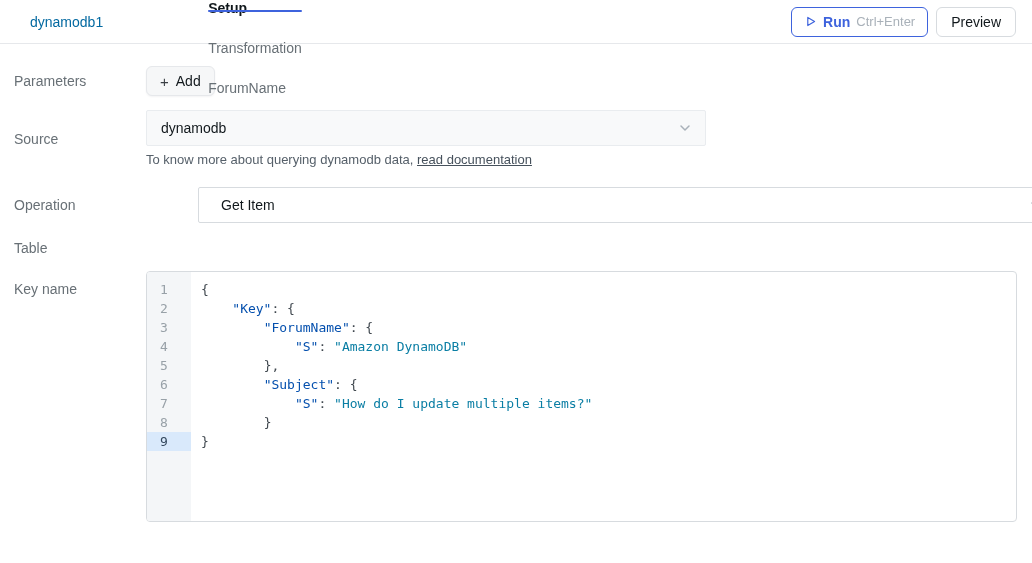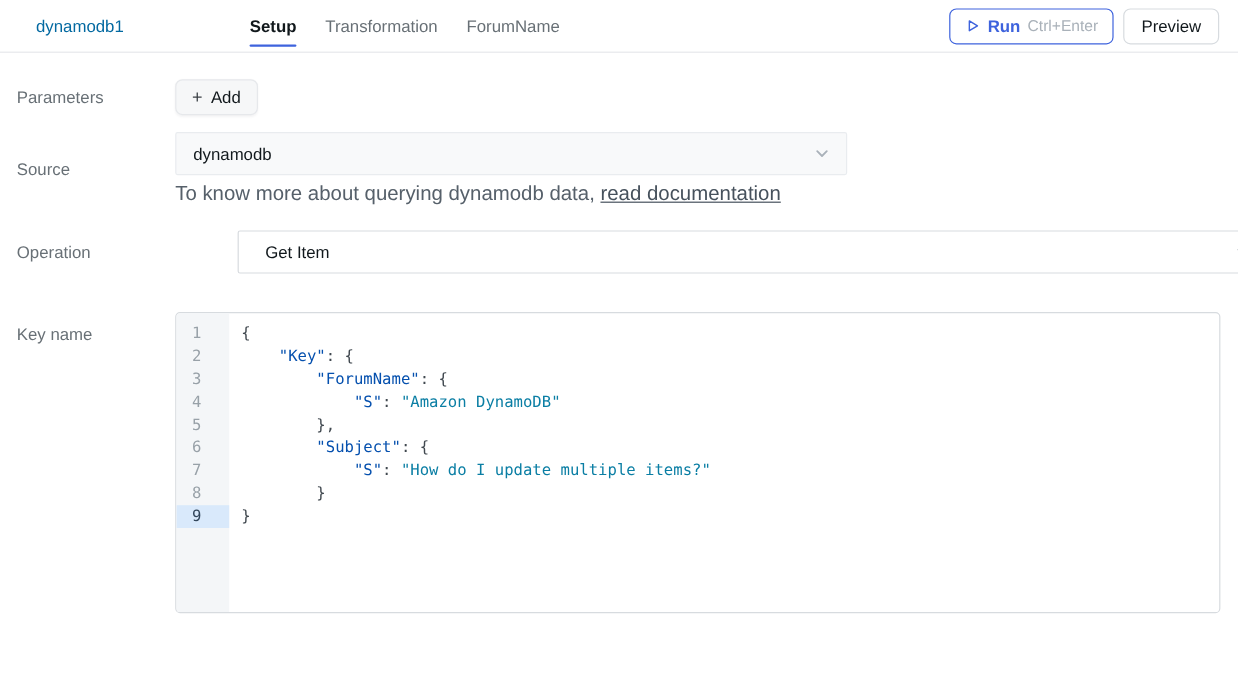--- a/index.html
+++ b/index.html
@@ -8,21 +8,21 @@
     width:1032px; height:563px; position:relative; overflow:hidden;
     font-family:"Liberation Sans", sans-serif; color:#11181c;
   }
 
   
   .topbar {
     height:44px; display:flex; align-items:center;
     padding:0 16px 0 30px; border-bottom:1px solid #e6e8eb; background:#fff;
   }
   .query-title { font-size:14px; font-weight:500; color:#0369a1; }
-  .tabs { display:flex; gap:24px; margin-left:105px; height:100%; align-items:stretch; }
+  .tabs { display:flex; gap:24px; margin-left:105px; height:100%; align-items:stretch;flex-direction:column; }
   .tab {
     position:relative; display:flex; align-items:center;
     font-size:14px; color:#687076; cursor:pointer;
   }
   .tab.active { color:#11181c; font-weight:600; }
   .tab.active::after {
     content:""; position:absolute; left:0; right:0; bottom:4px;
     height:2px; background:#3E63DD; border-radius:1px;
   }
   .topbar-actions { margin-left:auto; display:flex; gap:8px; align-items:flex-end; }
@@ -58,21 +58,21 @@
   .add-btn .plus { font-size:15px; color:#3a3f44; line-height:1; }
 
   .select {
     height:36px; border-radius:2px; display:flex; align-items:center;
     padding:0 12px 0 14px; font-size:14px; color:#11181c; cursor:pointer;
   }
   .select .chev { margin-left:auto; display:flex; }
   .select-source { width:560px; background:#f8f9fa; border:1px solid #e9ecef; }
   .select-operation { width:100%; background:#fff; border:1px solid #d7dbdf; padding-left:22px;margin-left:40px; }
 
-  .helper { margin-top:6px; font-size:17px; color:#56606a; }
+  .helper { margin-top:6px; font-size:13px; color:#56606a; }
   .helper .link { color:#46515c; text-decoration:underline; cursor:pointer; }
 
   .table-input {
     width:100%; height:34px; border:1px solid #d7dbdf; border-radius:5px;
     padding:0 10px; font-family:"DejaVu Sans Mono", monospace;
     font-size:13px; color:#0a6e9d; background:#fff; outline:none;
   }
 
   
   .editor {
@@ -154,20 +154,21 @@
         <span class="chev">
           <svg width="16" height="16" viewBox="0 0 16 16">
               <path d="M4 6l4 4 4-4" stroke="#a9b1b9" stroke-width="1.5" fill="none" stroke-linecap="round" stroke-linejoin="round"></path>
             </svg>
         </span>
       </div>
     </div>
   </div>
 
   <div class="row row-table">
+    <div class="field-label">Table</div>
   </div>
 
   <div class="row row-keyname">
     <div class="field-label">Key name</div>
     <div class="field-content">
       <div class="editor">
         <div class="gutter">
             <div class="gutter-line">1</div>
             <div class="gutter-line">2</div>
             <div class="gutter-line">3</div>

